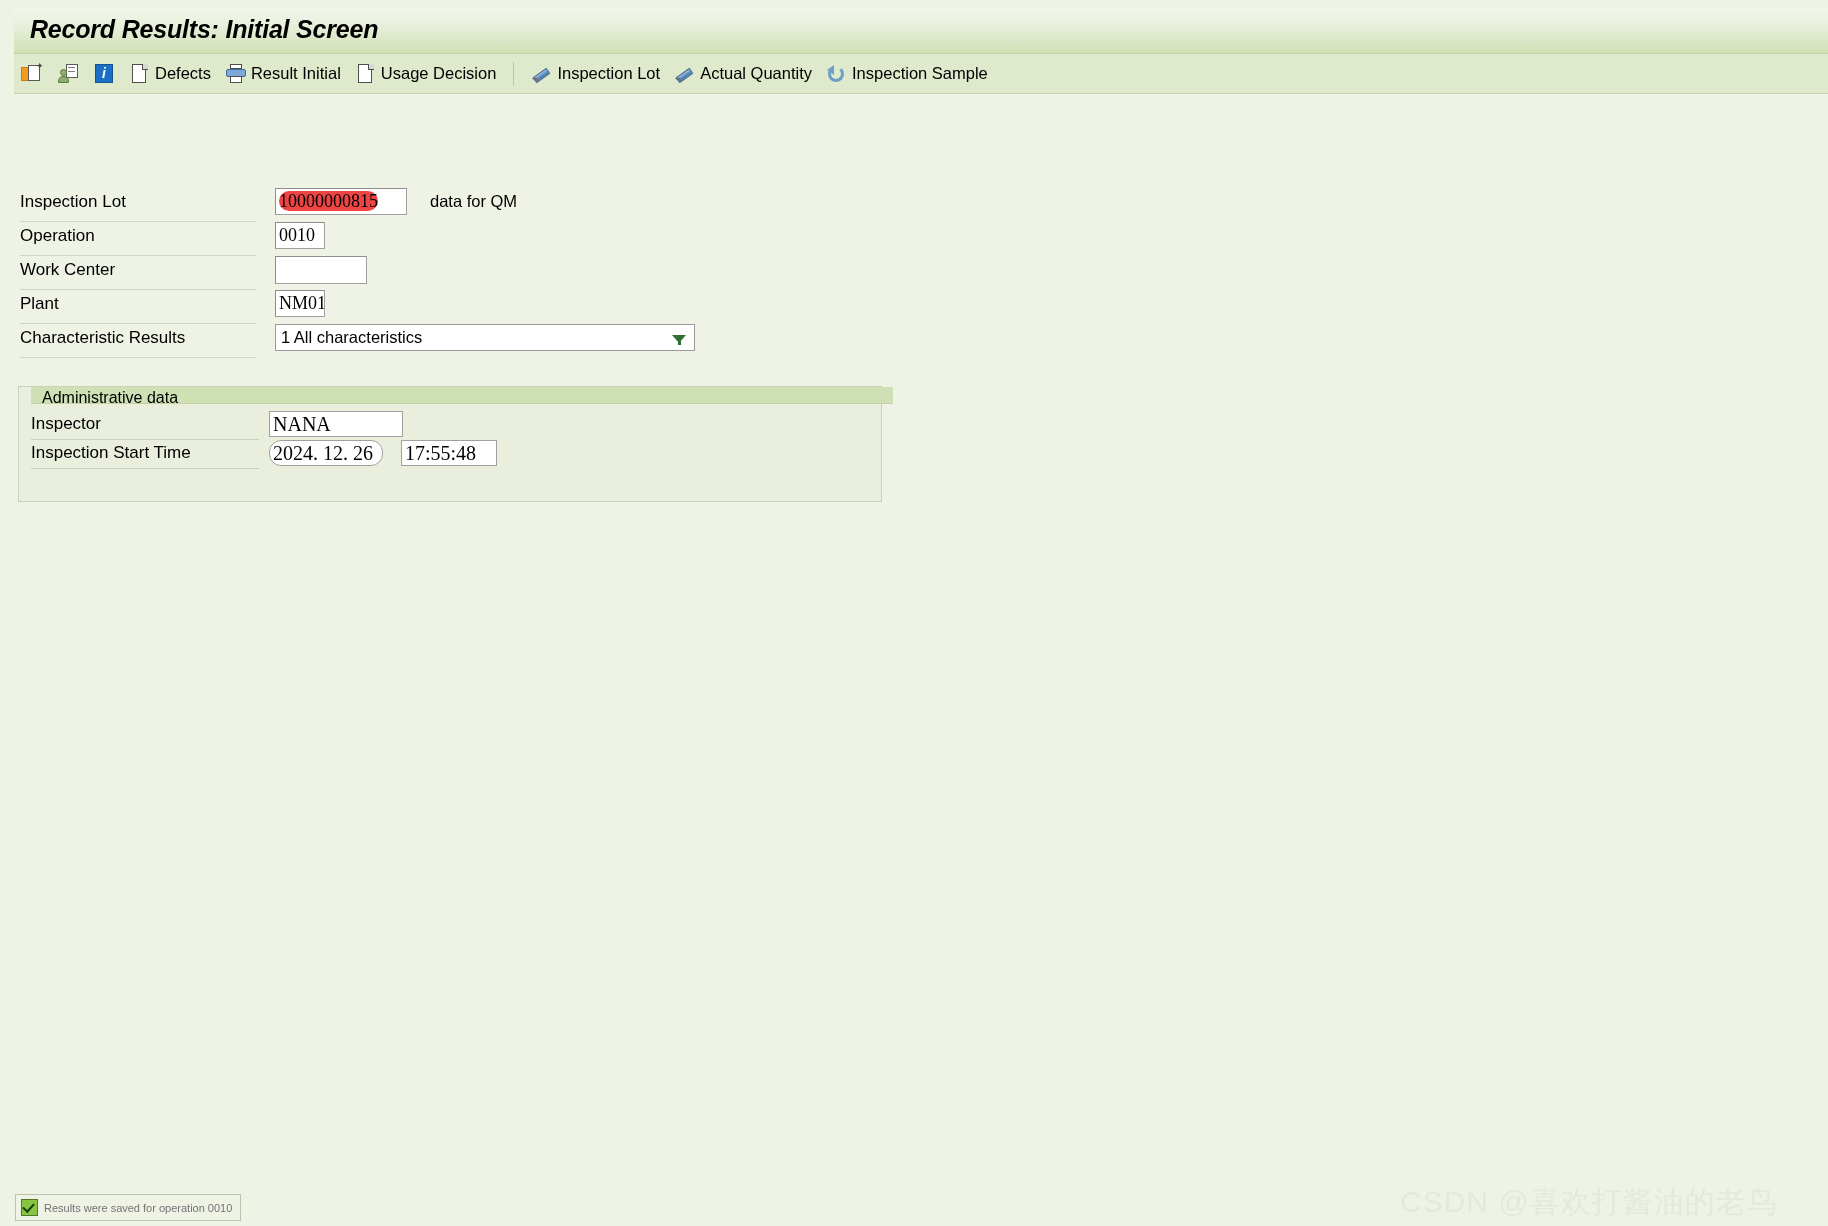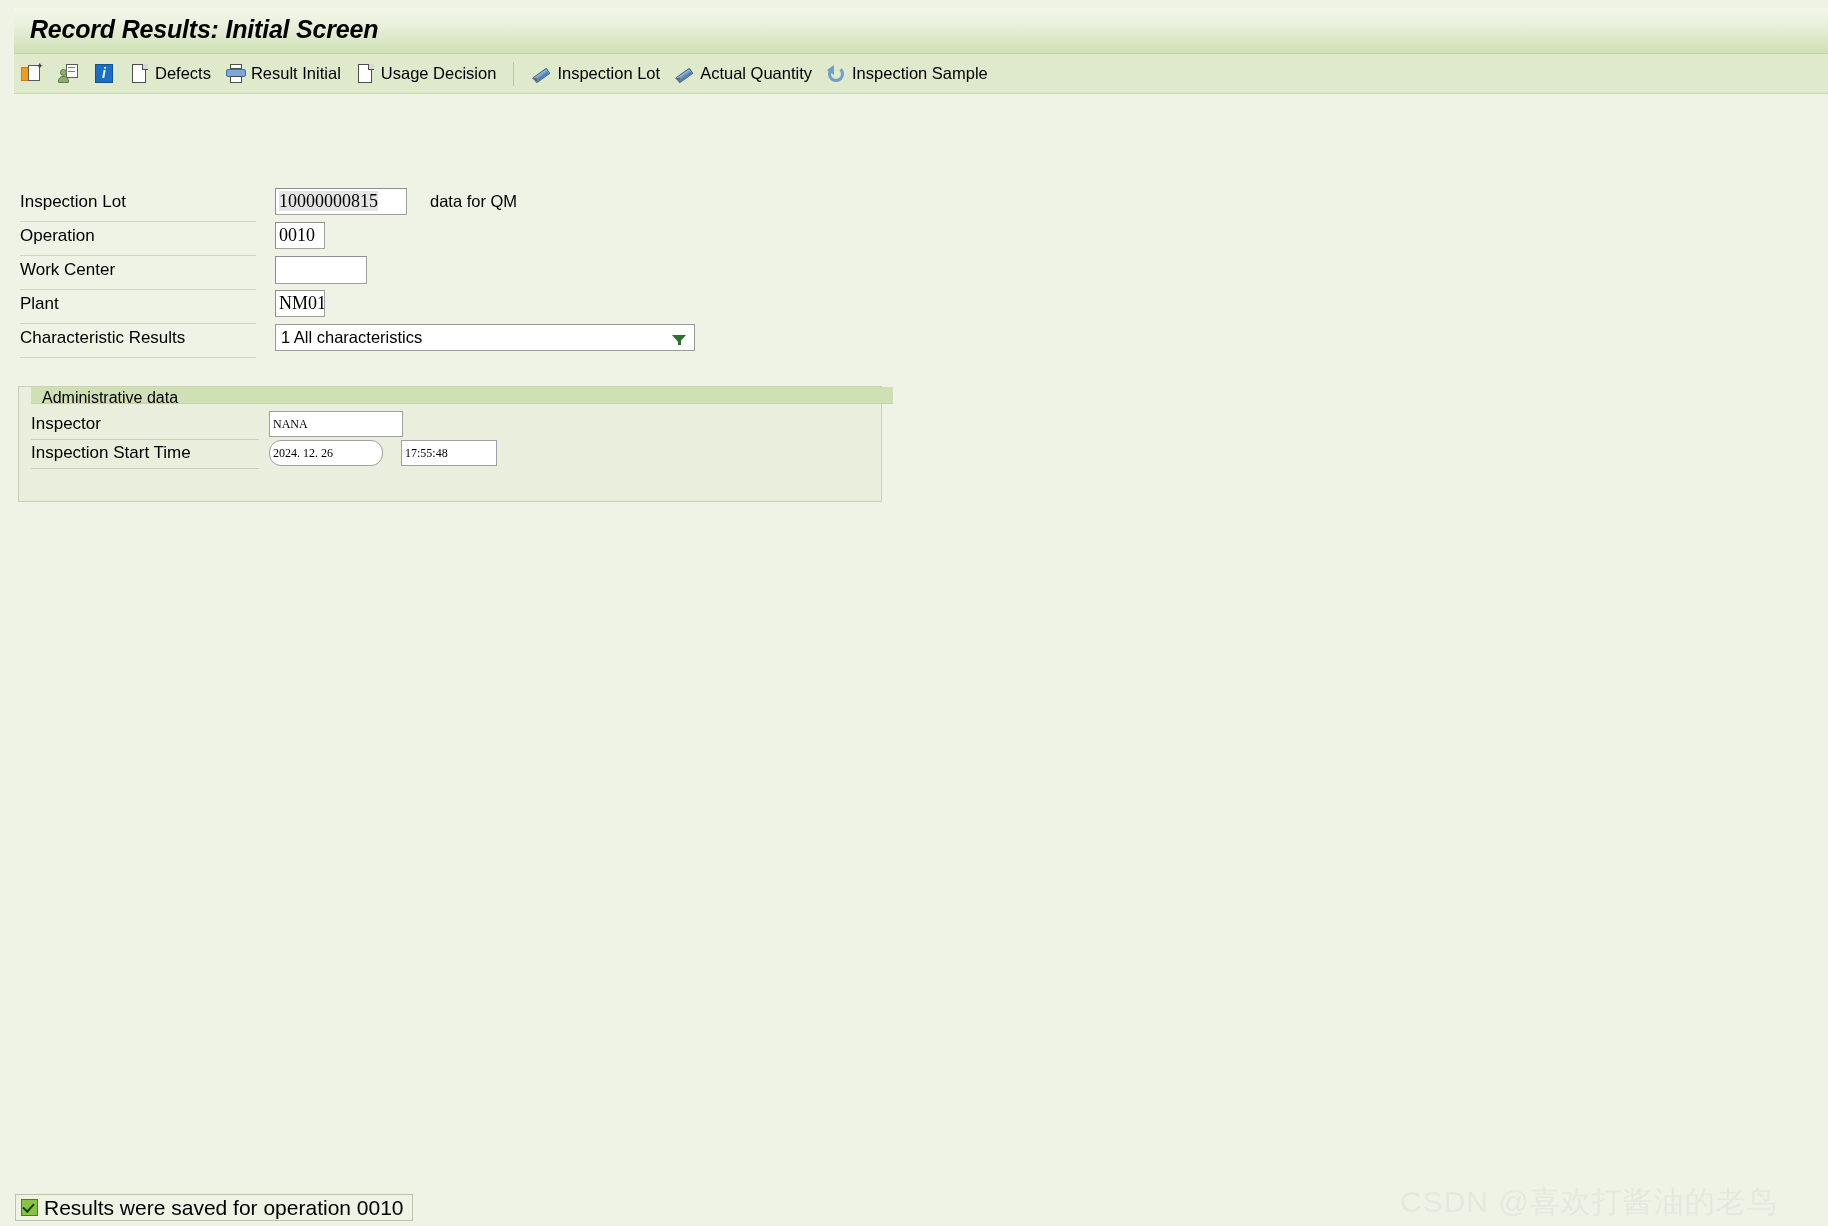--- a/index.html
+++ b/index.html
@@ -241,22 +241,23 @@
     height: 27px;
     font-family: "Liberation Serif", serif;
     font-size: 18px;
     color: #000;
     padding: 0 3px;
     line-height: 25px;
     white-space: nowrap;
     overflow: hidden;
   }
   .sel-text {
-    background: #e5e5e5;
-    color: #000;
+    background: #ef4444;
+    color: #000;
+    border-radius: 10px;
   }
   .side-text {
     position: absolute;
     top: 4px;
     left: 410px;
     font-size: 16.5px;
     color: #000;
     white-space: nowrap;
   }
   .fdrop {
@@ -344,21 +345,21 @@
     background: #c8d2b8;
   }
   .pinput {
     position: absolute;
     top: 0;
     background: #ffffff;
     border: 1px solid #a0a0a0;
     box-sizing: border-box;
     height: 26px;
     font-family: "Liberation Serif", serif;
-    font-size: 12px;
+    font-size: 20px;
     color: #000;
     padding: 0 3px;
     line-height: 24px;
     white-space: nowrap;
   }
   
   .statusbar {
     position: absolute;
     left: 14px;
     top: 1194px;
@@ -389,22 +390,22 @@
   .ok-ico:after {
     content: "";
     position: absolute;
     left: 3px; top: 1px;
     width: 5px; height: 9px;
     border: solid #143d00;
     border-width: 0 2.5px 2.5px 0;
     transform: rotate(42deg);
   }
   .status-text {
-    font-size: 21px;
-    color: #000000;
+    font-size: 11px;
+    color: #737373;
     white-space: nowrap;
   }
   .watermark {
     position: absolute;
     left: 1400px;
     top: 1182px;
     font-size: 30px;
     color: #e4e8de;
     white-space: nowrap;
     letter-spacing: 1px;

